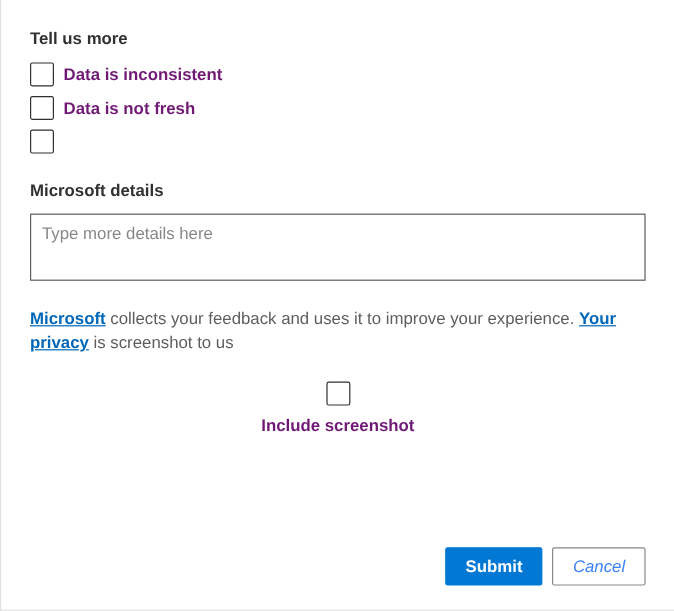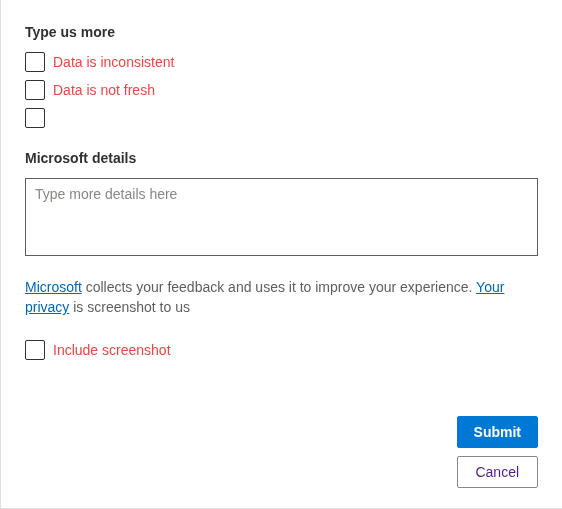--- a/index.html
+++ b/index.html
@@ -38,26 +38,27 @@
     .checkbox {
       width: 20px;
       height: 20px;
       border: 1px solid #323130;
       border-radius: 2px;
       background: #fff;
       cursor: pointer;
       flex-shrink: 0;
     }
     .checkbox-label {
-      color: #ef4444;
+      color: #701a75;
       cursor: pointer;
+      font-weight: bold;
     }
     .textarea-field {
       width: 100%;
-      height: 78px;
+      height: 56px;
       border: 1px solid #605e5c;
       padding: 7px 9px;
       font-family: inherit;
       font-size: 14px;
       resize: none;
       outline: none;
       color: #323130;
     }
     .textarea-field::placeholder {
       color: #888886;
@@ -65,63 +66,65 @@
     .disclaimer {
       margin-top: 18px;
       color: #605e5c;
       line-height: 1.45;
       font-size: 14px;
     }
     .disclaimer .link {
       color: #0067b8;
       text-decoration: underline;
       cursor: pointer;
+      font-weight: bold;
     }
     .screenshot-row {
       margin-top: 22px;
       display: flex;
       align-items: center;
       gap: 8px;
+      flex-direction: column;
     }
     .footer {
       position: absolute;
       bottom: 20px;
       right: 24px;
       display: flex;
       gap: 8px;
-      flex-direction: column;
     }
     .btn {
       min-width: 72px;
       height: 32px;
       padding: 0 16px;
       font-family: inherit;
       font-size: 14px;
       border-radius: 2px;
       cursor: pointer;
       font-weight: 600;
     }
     .btn-primary {
       background: #0078d4;
       color: #fff;
       border: 1px solid #0078d4;
     }
     .btn-secondary {
       background: #fff;
-      color: #4c1d95;
+      color: #3b82f6;
       border: 1px solid #8a8886;
       font-weight: 400;
+      font-style: italic;
     }
   </style>
 </head>
 <body>
 
 <div class="panel">
 
-  <div class="section-heading">Type us more</div>
+  <div class="section-heading">Tell us more</div>
 
   <div class="checkbox-group">
     <label class="checkbox-row">
       <span class="checkbox"></span>
       <span class="checkbox-label">Data is inconsistent</span>
     </label>
     <label class="checkbox-row">
       <span class="checkbox"></span>
       <span class="checkbox-label">Data is not fresh</span>
     </label>

